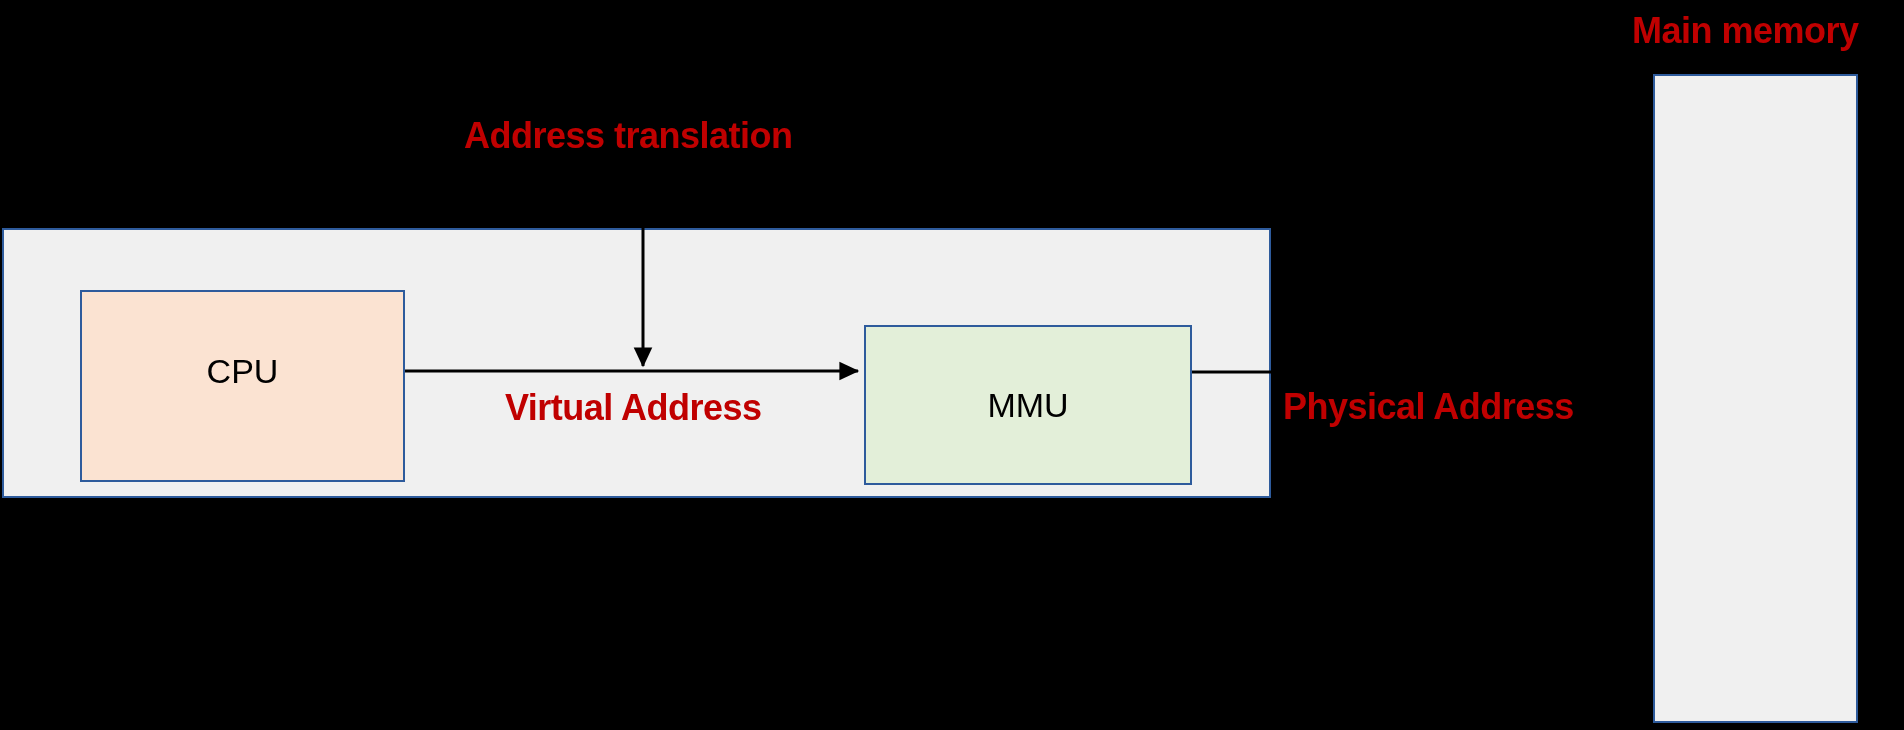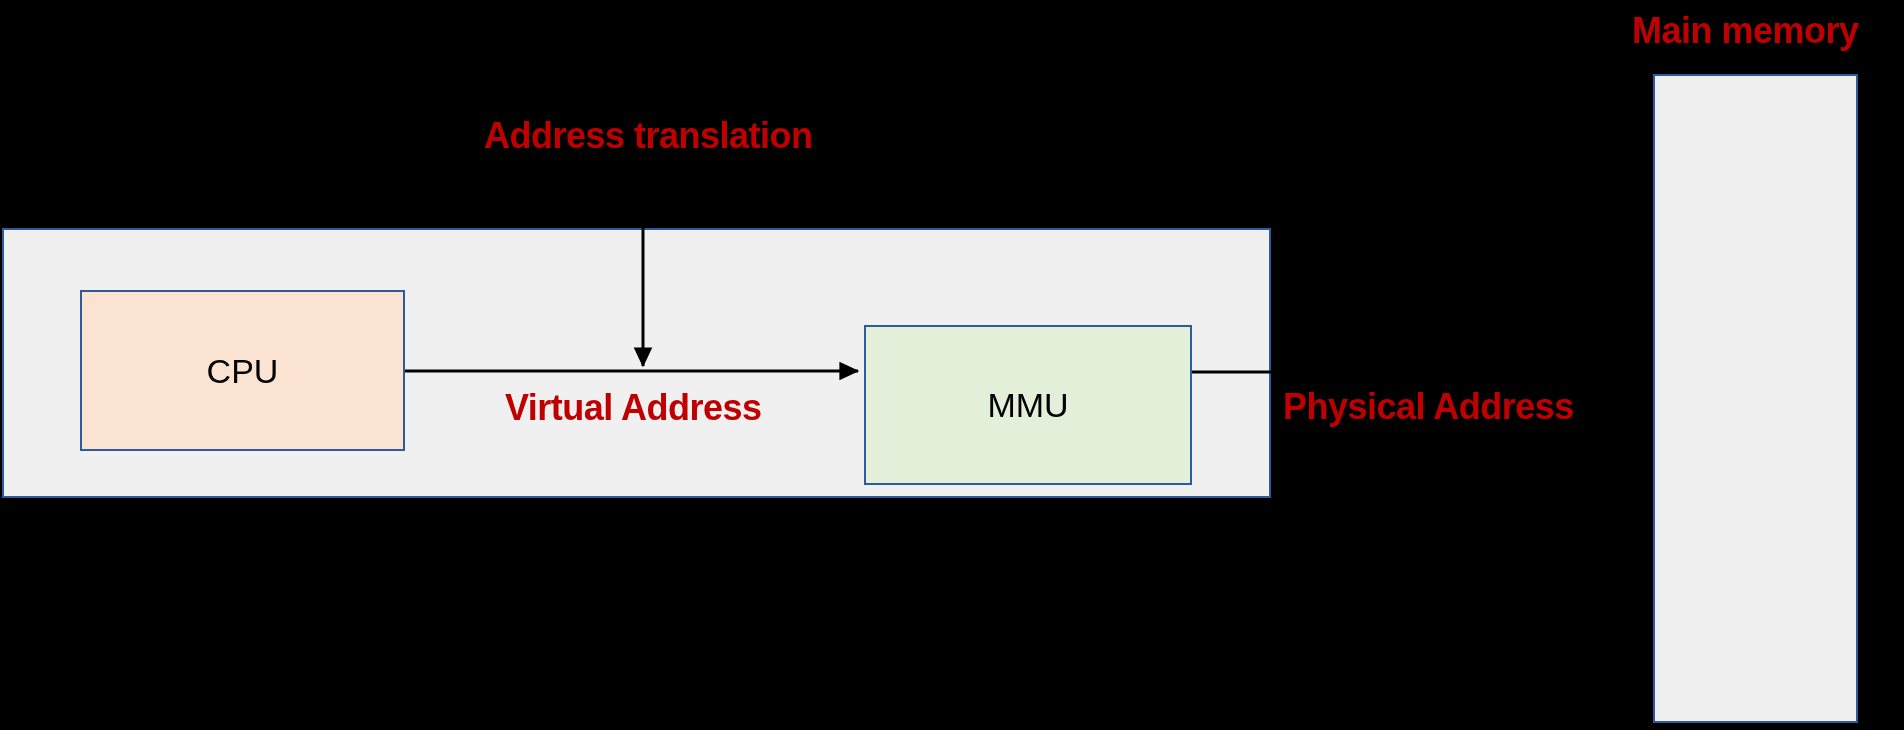--- a/index.html
+++ b/index.html
@@ -43,21 +43,21 @@
     top: 228px;
     width: 1269px;
     height: 270px;
   }
 
   
   #cpu-box {
     left: 80px;
     top: 290px;
     width: 325px;
-    height: 161px;
+    height: 192px;
     background: #FBE3D2;
   }
   #cpu-box .box-label { top: 62px; }
 
   
   #mmu-box {
     left: 864px;
     top: 290px;
     width: 328px;
     height: 160px;
@@ -79,21 +79,21 @@
     position: absolute;
     color: #C00000;
     font-family: "Liberation Sans", sans-serif;
     font-weight: bold;
     font-size: 36px;
     line-height: 1;
     white-space: nowrap;
     letter-spacing: -0.5px;
   }
   #label-address-translation {
-    left: 484px;
+    left: 464px;
     top: 118px;
   }
   #label-virtual-address {
     left: 505px;
     top: 390px;
   }
   #label-physical-address {
     left: 1283px;
     top: 389px;
   }

